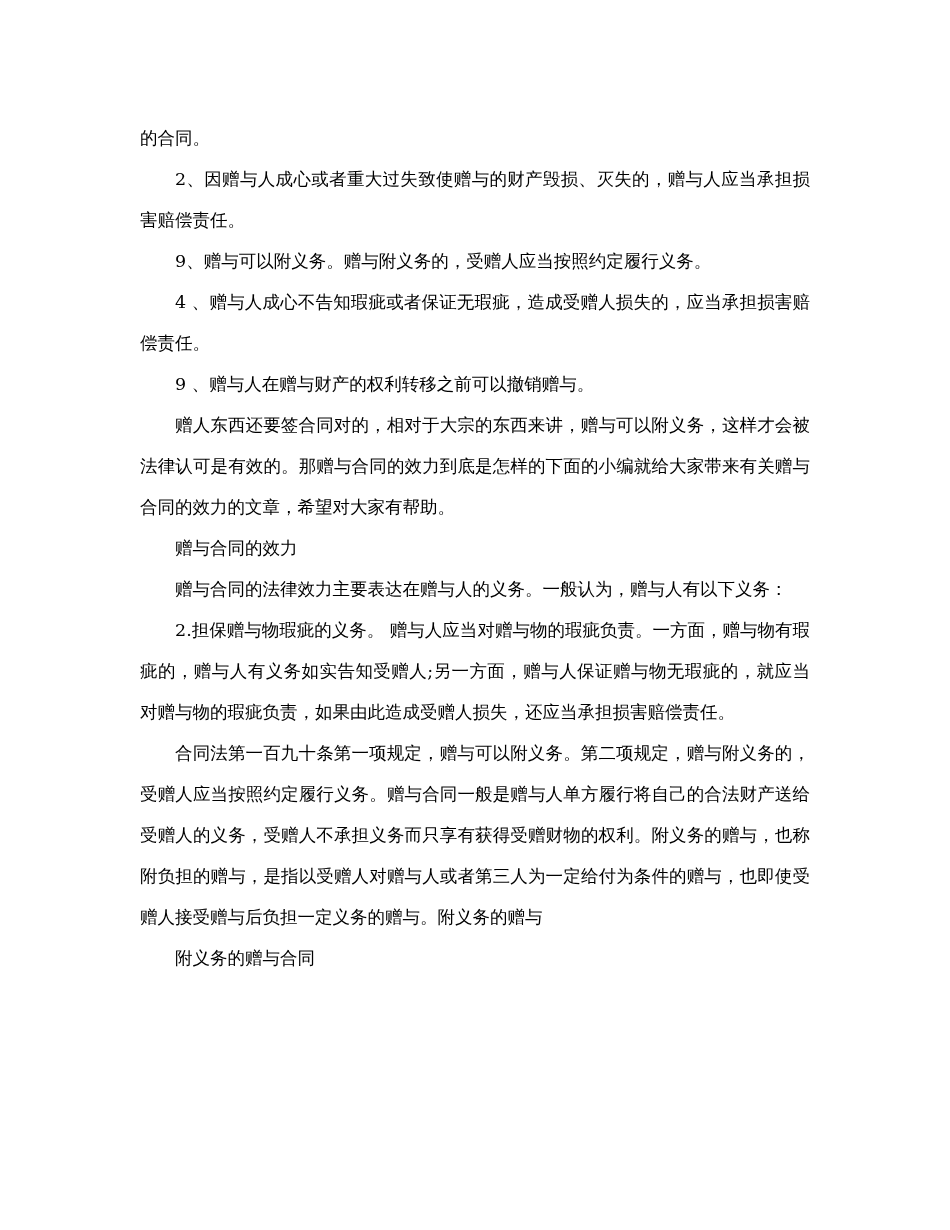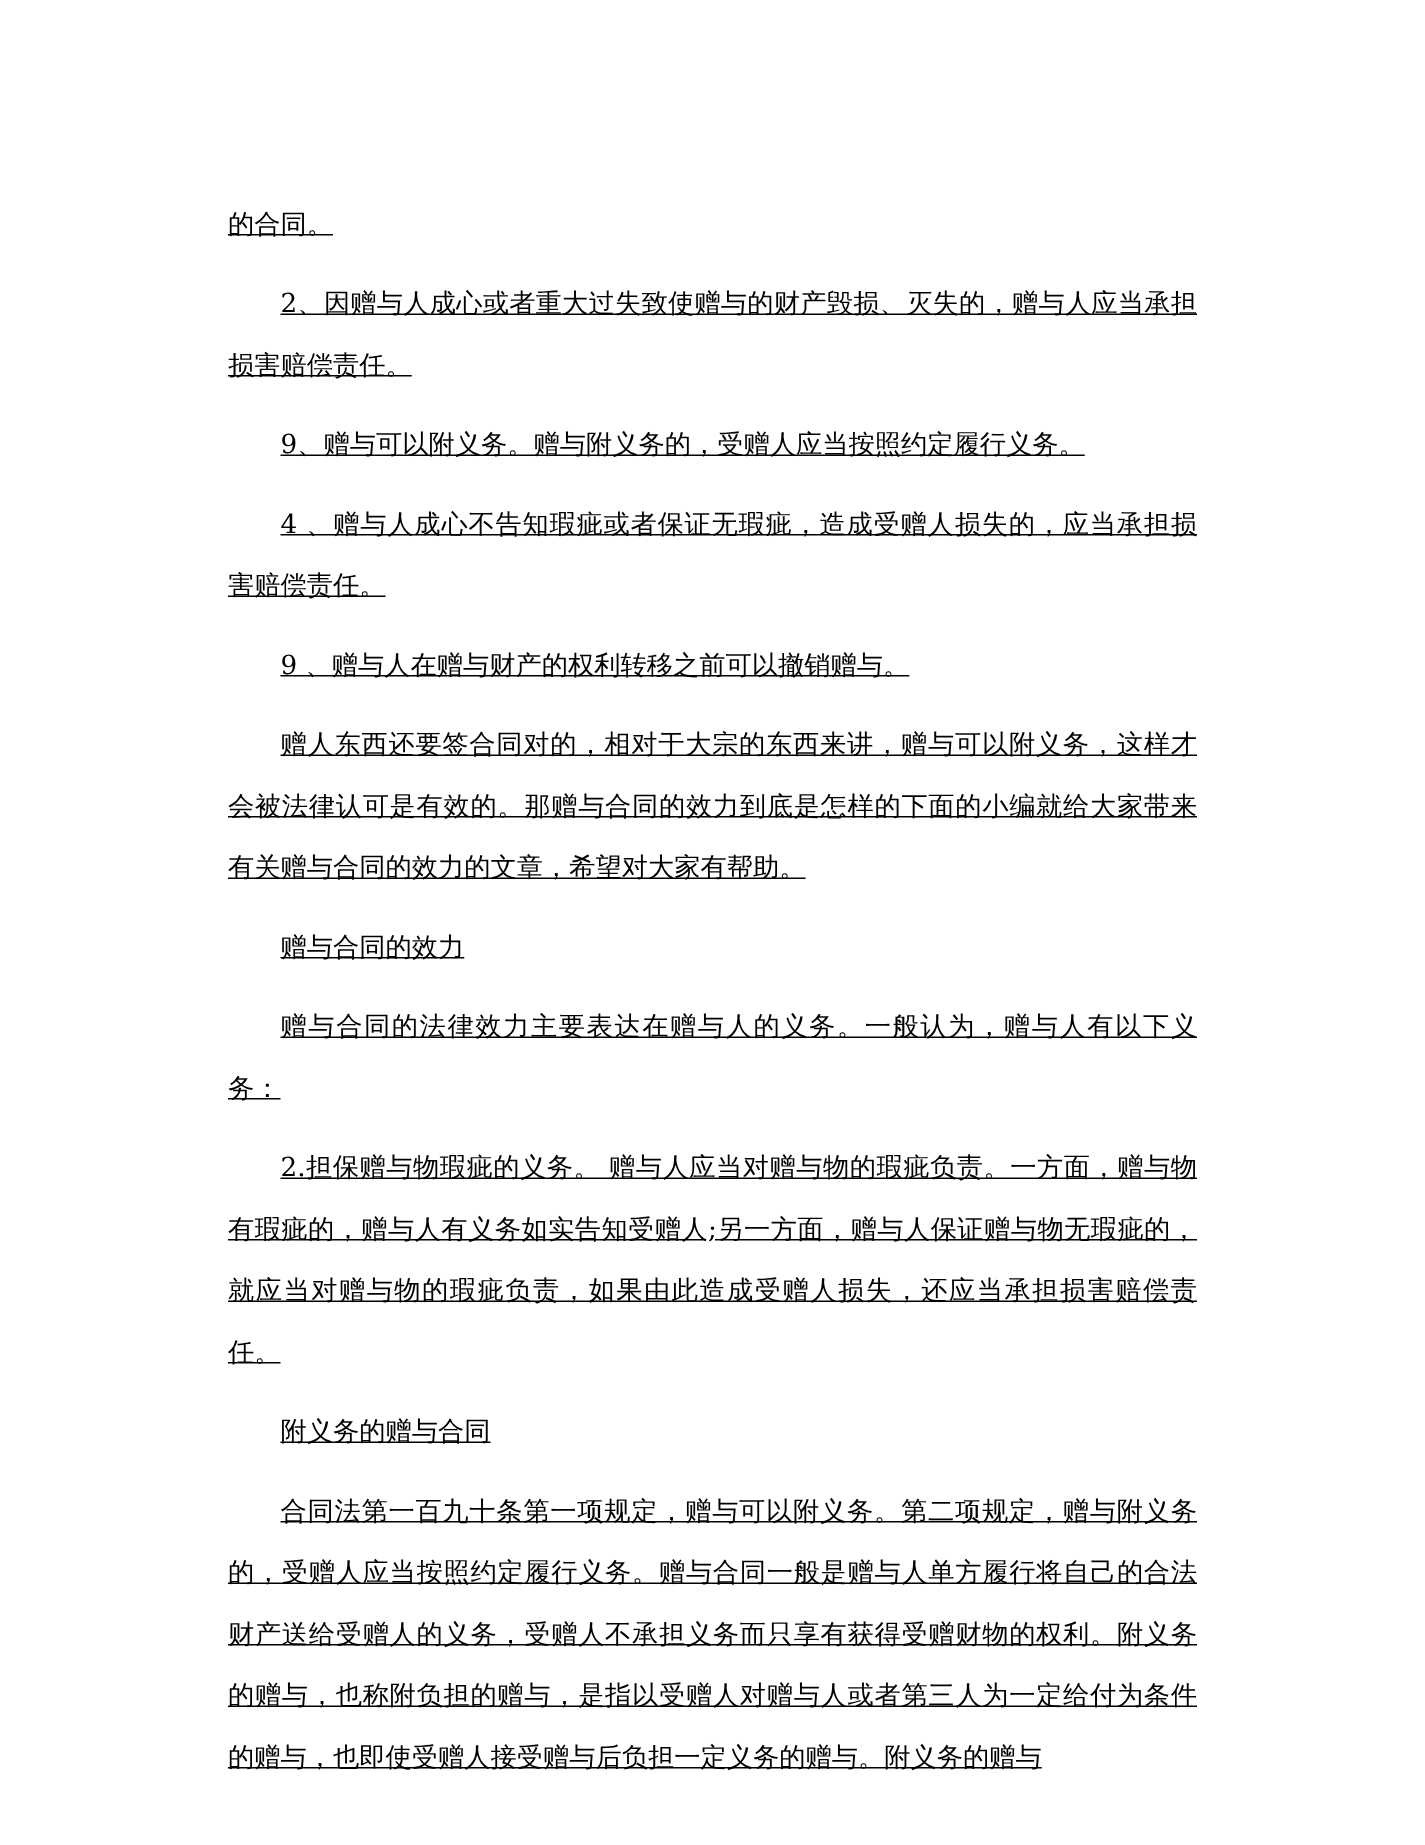--- a/index.html
+++ b/index.html
@@ -18,24 +18,23 @@
     font-family: "DejaVu Serif", "Liberation Serif", serif;
   }
   .doc-body {
     font-size: 17.5px;
     line-height: 41px;
     color: #000000;
     text-align: justify;
     text-justify: inter-ideograph;
   }
   .para {
-    margin: 12px;
+    margin: 0;
     text-indent: 0;
     white-space: normal;
-    text-decoration: underline;
   }
   .para.indent {
     text-indent: 2em;
   }
   .para.heading {
     text-indent: 2em;
   }
 </style>
 </head>
 <body>
@@ -44,16 +43,16 @@
   <div class="doc-body">
     <p class="para">的合同。</p>
     <p class="para indent">2、因赠与人成心或者重大过失致使赠与的财产毁损、灭失的，赠与人应当承担损害赔偿责任。</p>
     <p class="para indent">9、赠与可以附义务。赠与附义务的，受赠人应当按照约定履行义务。</p>
     <p class="para indent">4 、赠与人成心不告知瑕疵或者保证无瑕疵，造成受赠人损失的，应当承担损害赔偿责任。</p>
     <p class="para indent">9 、赠与人在赠与财产的权利转移之前可以撤销赠与。</p>
     <p class="para indent">赠人东西还要签合同对的，相对于大宗的东西来讲，赠与可以附义务，这样才会被法律认可是有效的。那赠与合同的效力到底是怎样的下面的小编就给大家带来有关赠与合同的效力的文章，希望对大家有帮助。</p>
     <p class="para heading">赠与合同的效力</p>
     <p class="para indent">赠与合同的法律效力主要表达在赠与人的义务。一般认为，赠与人有以下义务：</p>
     <p class="para indent">2.担保赠与物瑕疵的义务。 赠与人应当对赠与物的瑕疵负责。一方面，赠与物有瑕疵的，赠与人有义务如实告知受赠人;另一方面，赠与人保证赠与物无瑕疵的，就应当对赠与物的瑕疵负责，如果由此造成受赠人损失，还应当承担损害赔偿责任。</p>
+    <p class="para indent">合同法第一百九十条第一项规定，赠与可以附义务。第二项规定，赠与附义务的，受赠人应当按照约定履行义务。赠与合同一般是赠与人单方履行将自己的合法财产送给受赠人的义务，受赠人不承担义务而只享有获得受赠财物的权利。附义务的赠与，也称附负担的赠与，是指以受赠人对赠与人或者第三人为一定给付为条件的赠与，也即使受赠人接受赠与后负担一定义务的赠与。附义务的赠与</p>
     <p class="para heading">附义务的赠与合同</p>
-    <p class="para indent">合同法第一百九十条第一项规定，赠与可以附义务。第二项规定，赠与附义务的，受赠人应当按照约定履行义务。赠与合同一般是赠与人单方履行将自己的合法财产送给受赠人的义务，受赠人不承担义务而只享有获得受赠财物的权利。附义务的赠与，也称附负担的赠与，是指以受赠人对赠与人或者第三人为一定给付为条件的赠与，也即使受赠人接受赠与后负担一定义务的赠与。附义务的赠与</p>
   </div>
 </div>
 
 </body></html>

